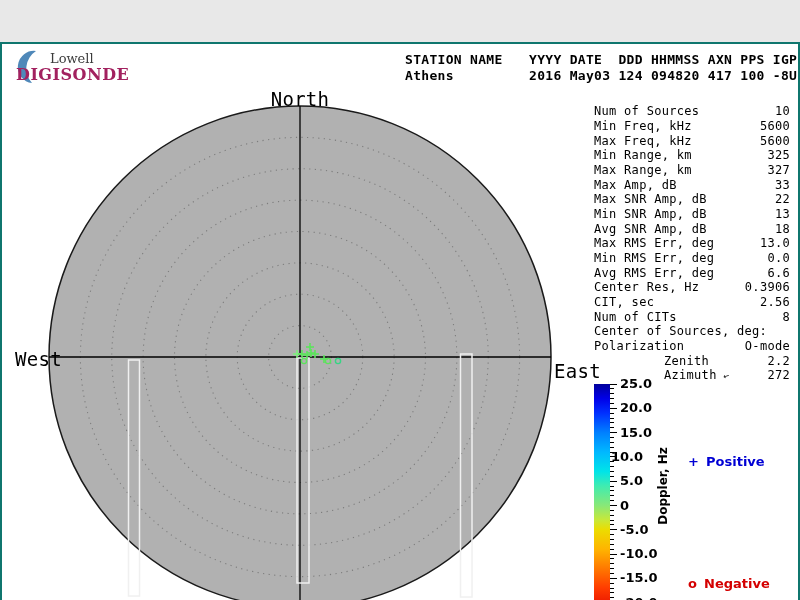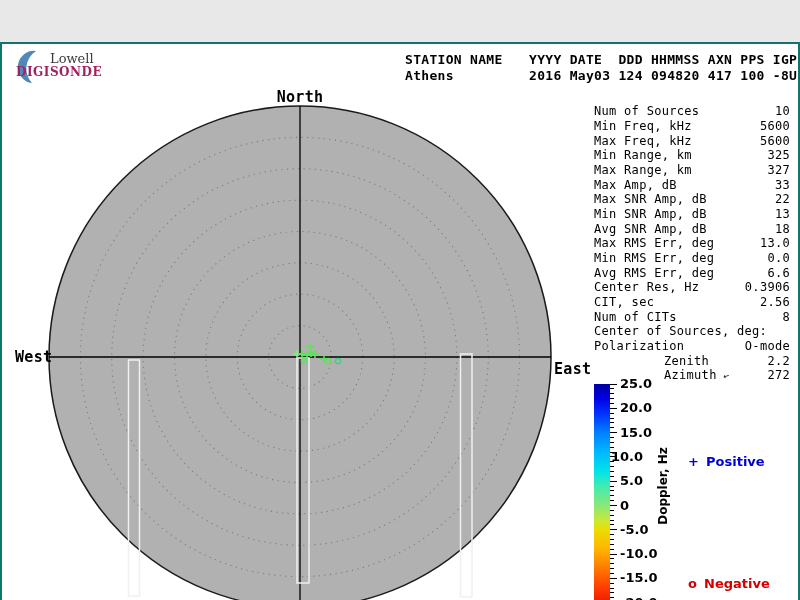--- a/index.html
+++ b/index.html
@@ -4,27 +4,27 @@
 <style>
   html,body{margin:0;padding:0;background:#e8e8e8;}
   #app{
     position:relative;width:800px;height:600px;background:#ffffff;
     border:2px solid #0f766e;box-sizing:border-box;overflow:hidden;
     font-family:"DejaVu Sans Mono","Liberation Mono",monospace;color:#000;margin-top:42px;
   }
   .abs{position:absolute;}
   .pre{white-space:pre;}
   .hdr{font-weight:bold;font-size:13px;letter-spacing:.3px;white-space:pre;}
-  .compass{font-weight:bold;font-size:15px;letter-spacing:.3px;}
+  .compass{font-weight:normal;font-size:19px;letter-spacing:.3px;}
   .cx{transform:translateX(-50%);}
   #skymap{position:absolute;left:0;top:0;pointer-events:none;}
   
   #logo{left:6px;top:5px;width:130px;height:34px;}
   #logo .lowell{position:absolute;left:42px;top:2px;font-family:"DejaVu Serif","Liberation Serif",serif;font-size:13px;color:#3b3b3b;}
-  #logo .digi{position:absolute;left:8px;top:16px;font-family:"DejaVu Serif","Liberation Serif",serif;font-weight:bold;font-size:12px;letter-spacing:.5px;text-align:right;}
+  #logo .digi{position:absolute;left:8px;top:16px;font-family:"DejaVu Serif","Liberation Serif",serif;font-weight:bold;font-size:16px;letter-spacing:.5px;text-align:right;}
   
   #stats{left:592px;top:60px;width:196px;font-size:12px;letter-spacing:.3px;}
   .stat-row{display:flex;justify-content:space-between;height:14.68px;align-items:center;white-space:pre;}
   .stat-row.sub{padding-left:70px;}
   .stat-row .lbl{white-space:pre;}
   .stat-row .val{white-space:pre;}
   .az-arrow{display:inline-block;transform:rotate(-18deg);font-size:10px;margin-left:6px;color:#222;}
   
   #cbar{left:592px;top:340px;width:16px;height:243px;}
   .cb-tick{position:absolute;height:1px;background:#000;}

